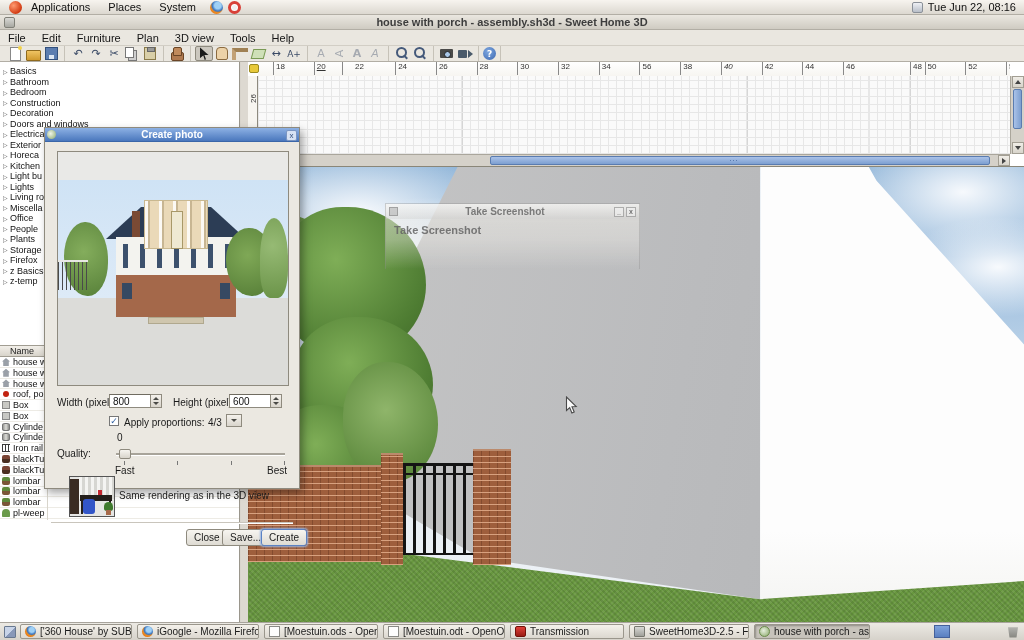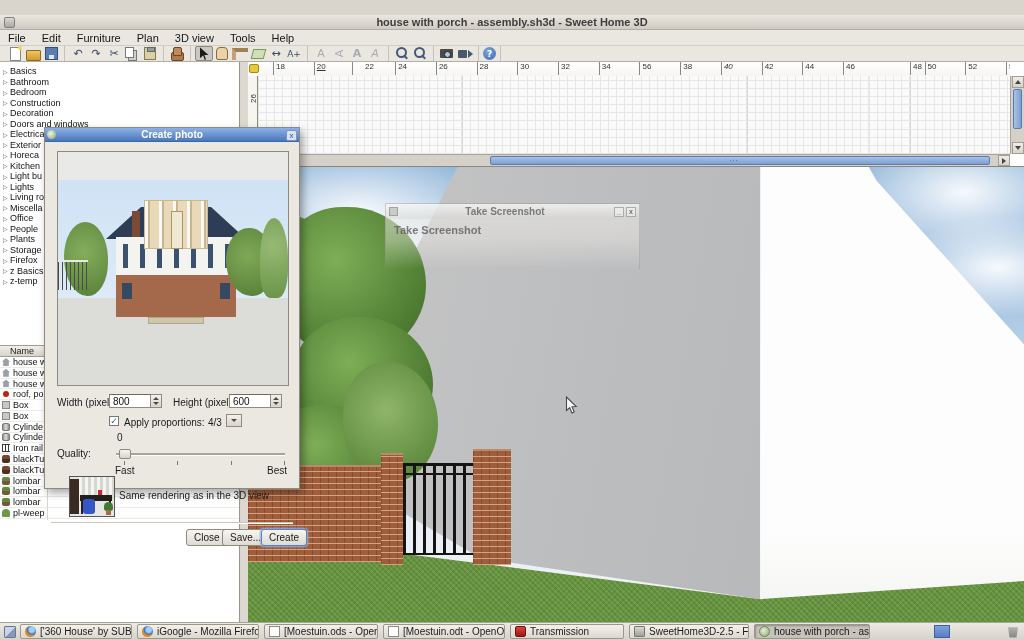--- a/index.html
+++ b/index.html
@@ -169,20 +169,34 @@
   .ti-sweethome{background:radial-gradient(circle at 40% 40%,#e6eedd,#8aa86a);border:1px solid #6a8a4a;border-radius:50%}
   #tbright{margin-left:auto;display:flex;align-items:center;gap:4px;padding-right:4px}
   .ic-pager{width:16px;height:13px;background:linear-gradient(#7fa2dc,#5a7fc0);border:1px solid #44609a;flex:none}
   .ic-trash{width:10px;height:12px;background:linear-gradient(#b8b8b4,#85857f);clip-path:polygon(0 15%,100% 15%,85% 100%,15% 100%);flex:none}
 </style>
 </head>
 <body>
 
 <div id="screen">
 
+  <div id="toppanel">
+    <span class="pic ic-distro"></span>
+    <span id="panel-menus" style="display:flex;height:100%">
+        <div class="pmenu">Applications</div>
+        <div class="pmenu">Places</div>
+        <div class="pmenu">System</div>
+      </span>
+    <span class="pic ic-ffx"></span>
+    <span class="pic ic-ring"></span>
+    <span id="panelright">
+      <span class="ic-tray"></span>
+      <span id="clock">Tue Jun 22, 08:16</span>
+    </span>
+  </div>
 
   <div id="titlebar">
     <span id="wtitle">house with porch - assembly.sh3d - Sweet Home 3D</span>
     <span class="ic-app"></span>
   </div>
 
   <div id="menubar">
       <div class="mitem">File</div>
       <div class="mitem">Edit</div>
       <div class="mitem">Furniture</div>
@@ -392,21 +406,21 @@
     </div>
     <div id="splitter"></div>
 
     <div id="workarea">
 
       <div id="plan">
         <div id="compass"></div>
         <div id="hruler">
             <div class="rnum" style="left: 15px;">18</div>
             <div class="rnum" style="left: 55.72px; text-decoration: underline;">20</div>
-            <div class="rnum" style="left: 94px; padding-left: 12px;">22</div>
+            <div class="rnum" style="left: 84px; padding-left: 12px;">22</div>
             <div class="rnum" style="left: 137.16px;">24</div>
             <div class="rnum" style="left: 177.88px;">26</div>
             <div class="rnum" style="left: 218.6px;">28</div>
             <div class="rnum" style="left: 259.32px;">30</div>
             <div class="rnum" style="left: 300.04px;">32</div>
             <div class="rnum" style="left: 340.76px;">34</div>
             <div class="rnum" style="left: 381.48px;">56</div>
             <div class="rnum" style="left: 422.2px;">38</div>
             <div class="rnum" style="left: 462.92px; font-style: italic;">40</div>
             <div class="rnum" style="left: 503.64px;">42</div>

